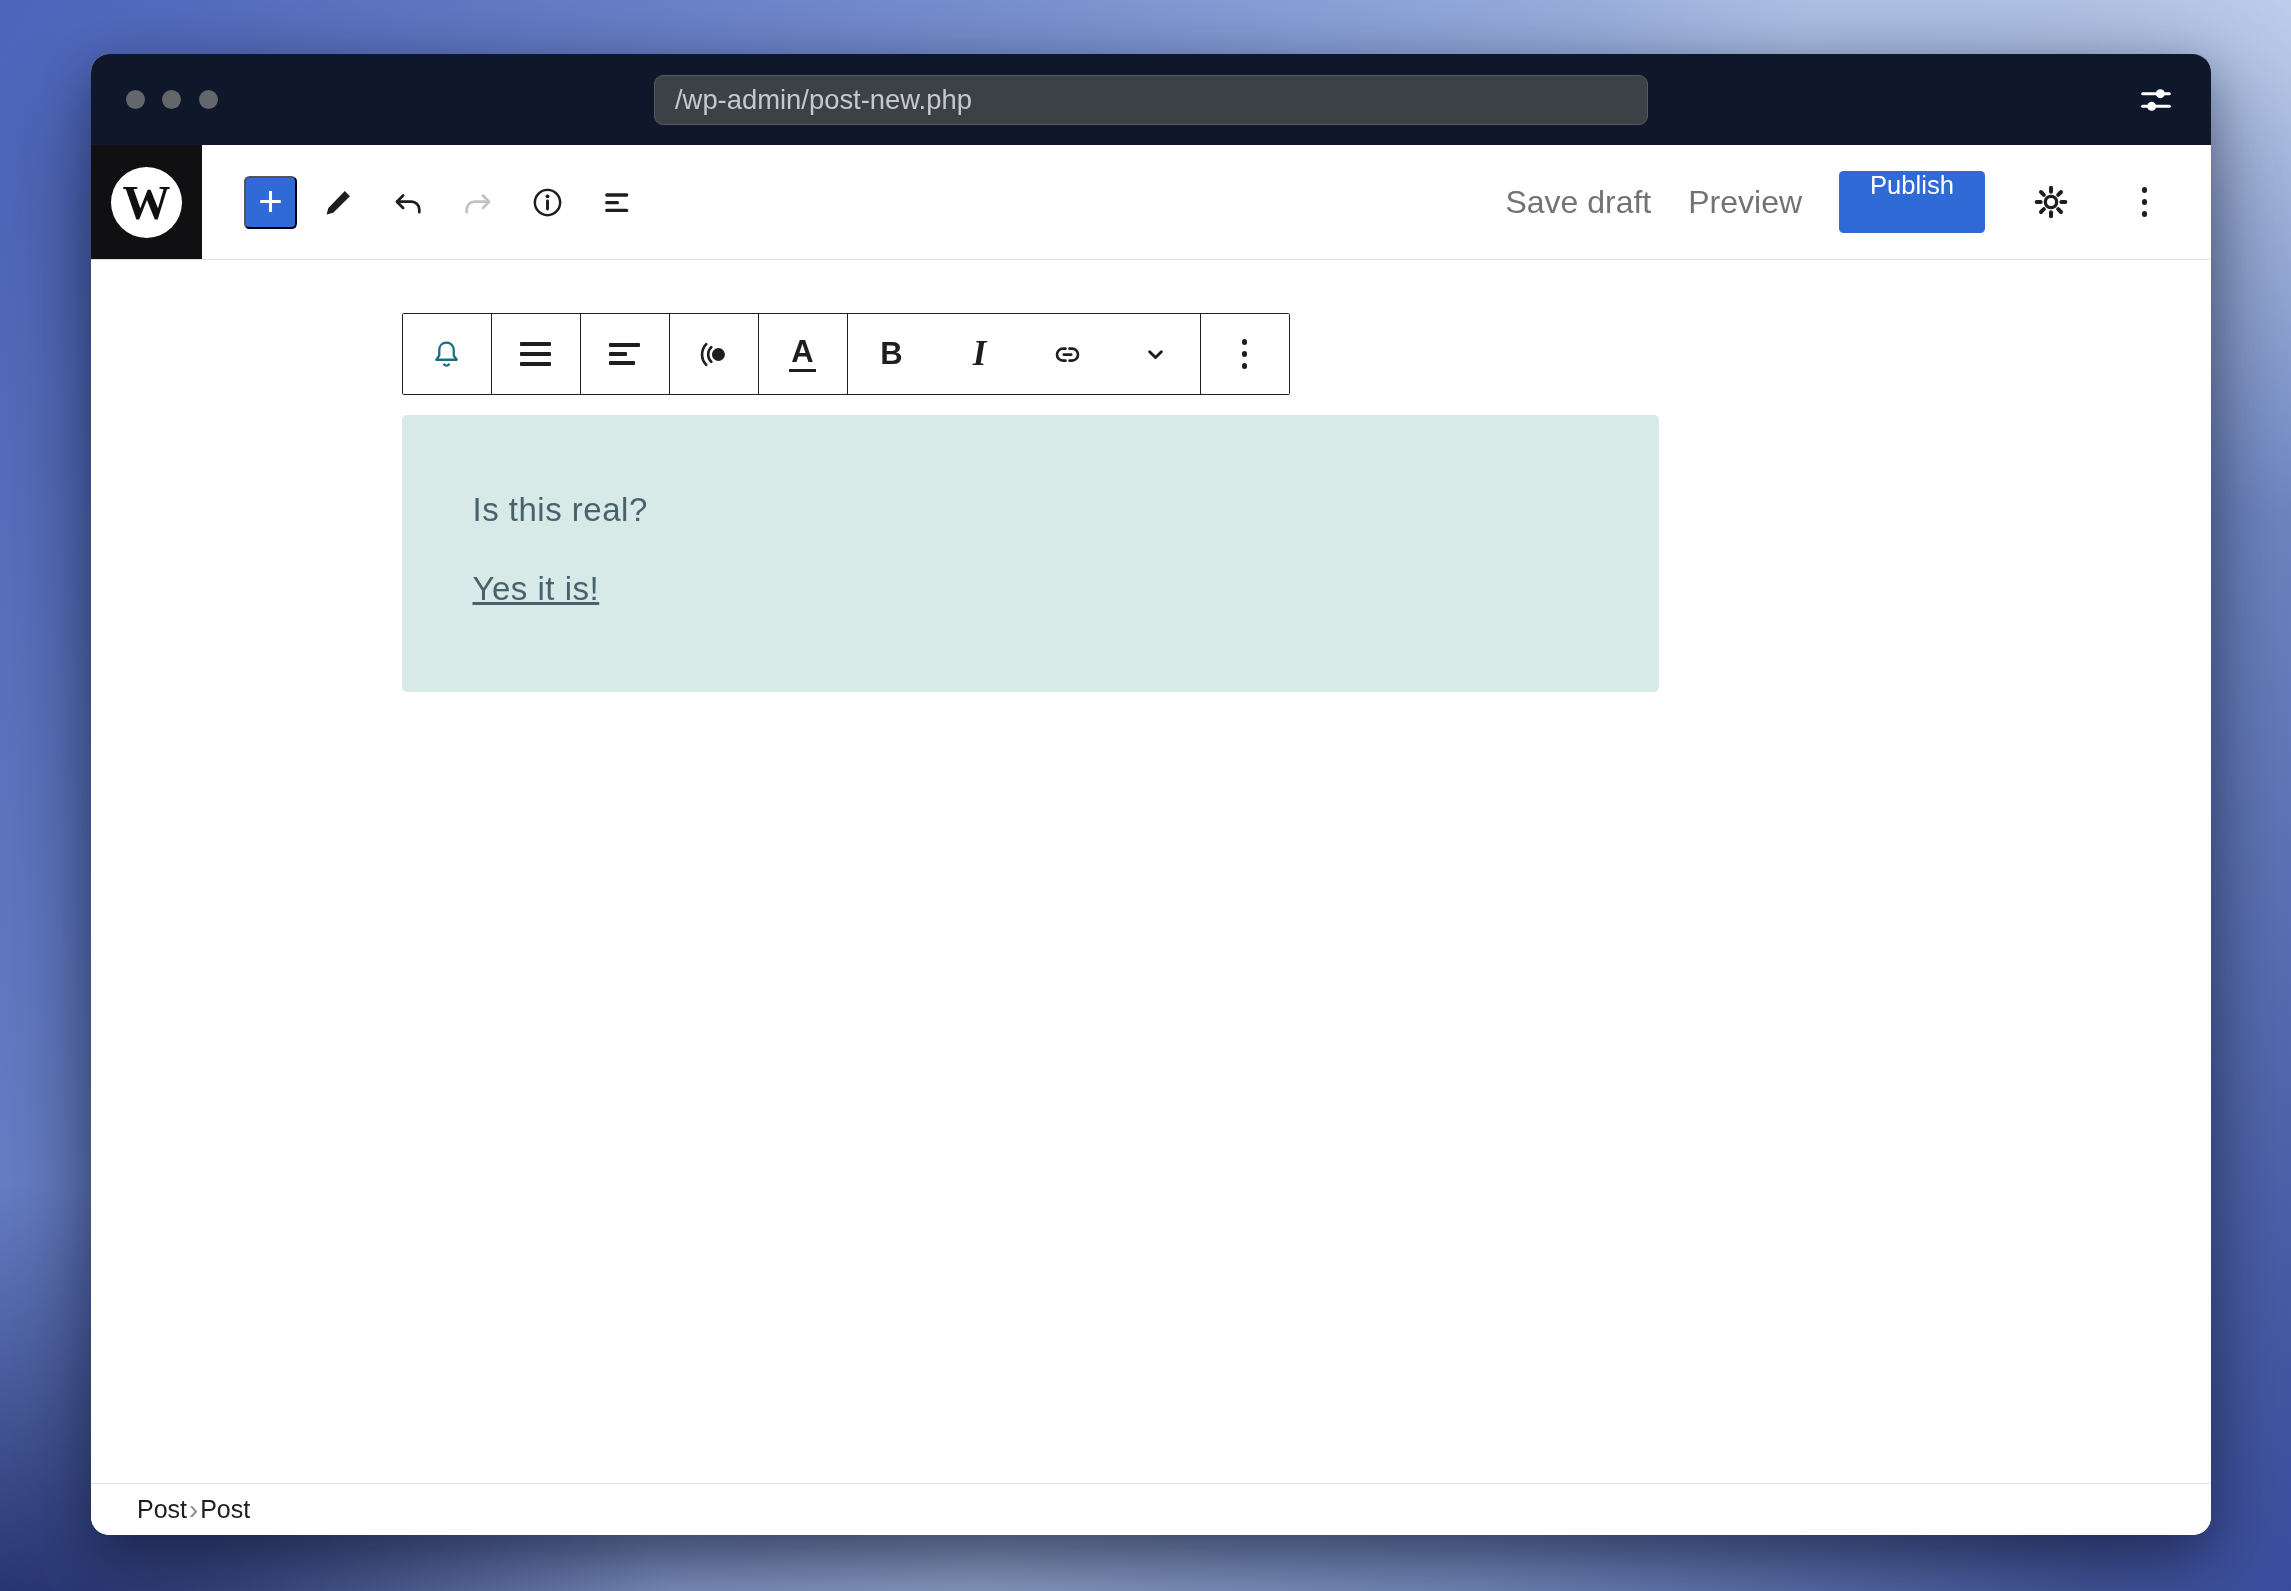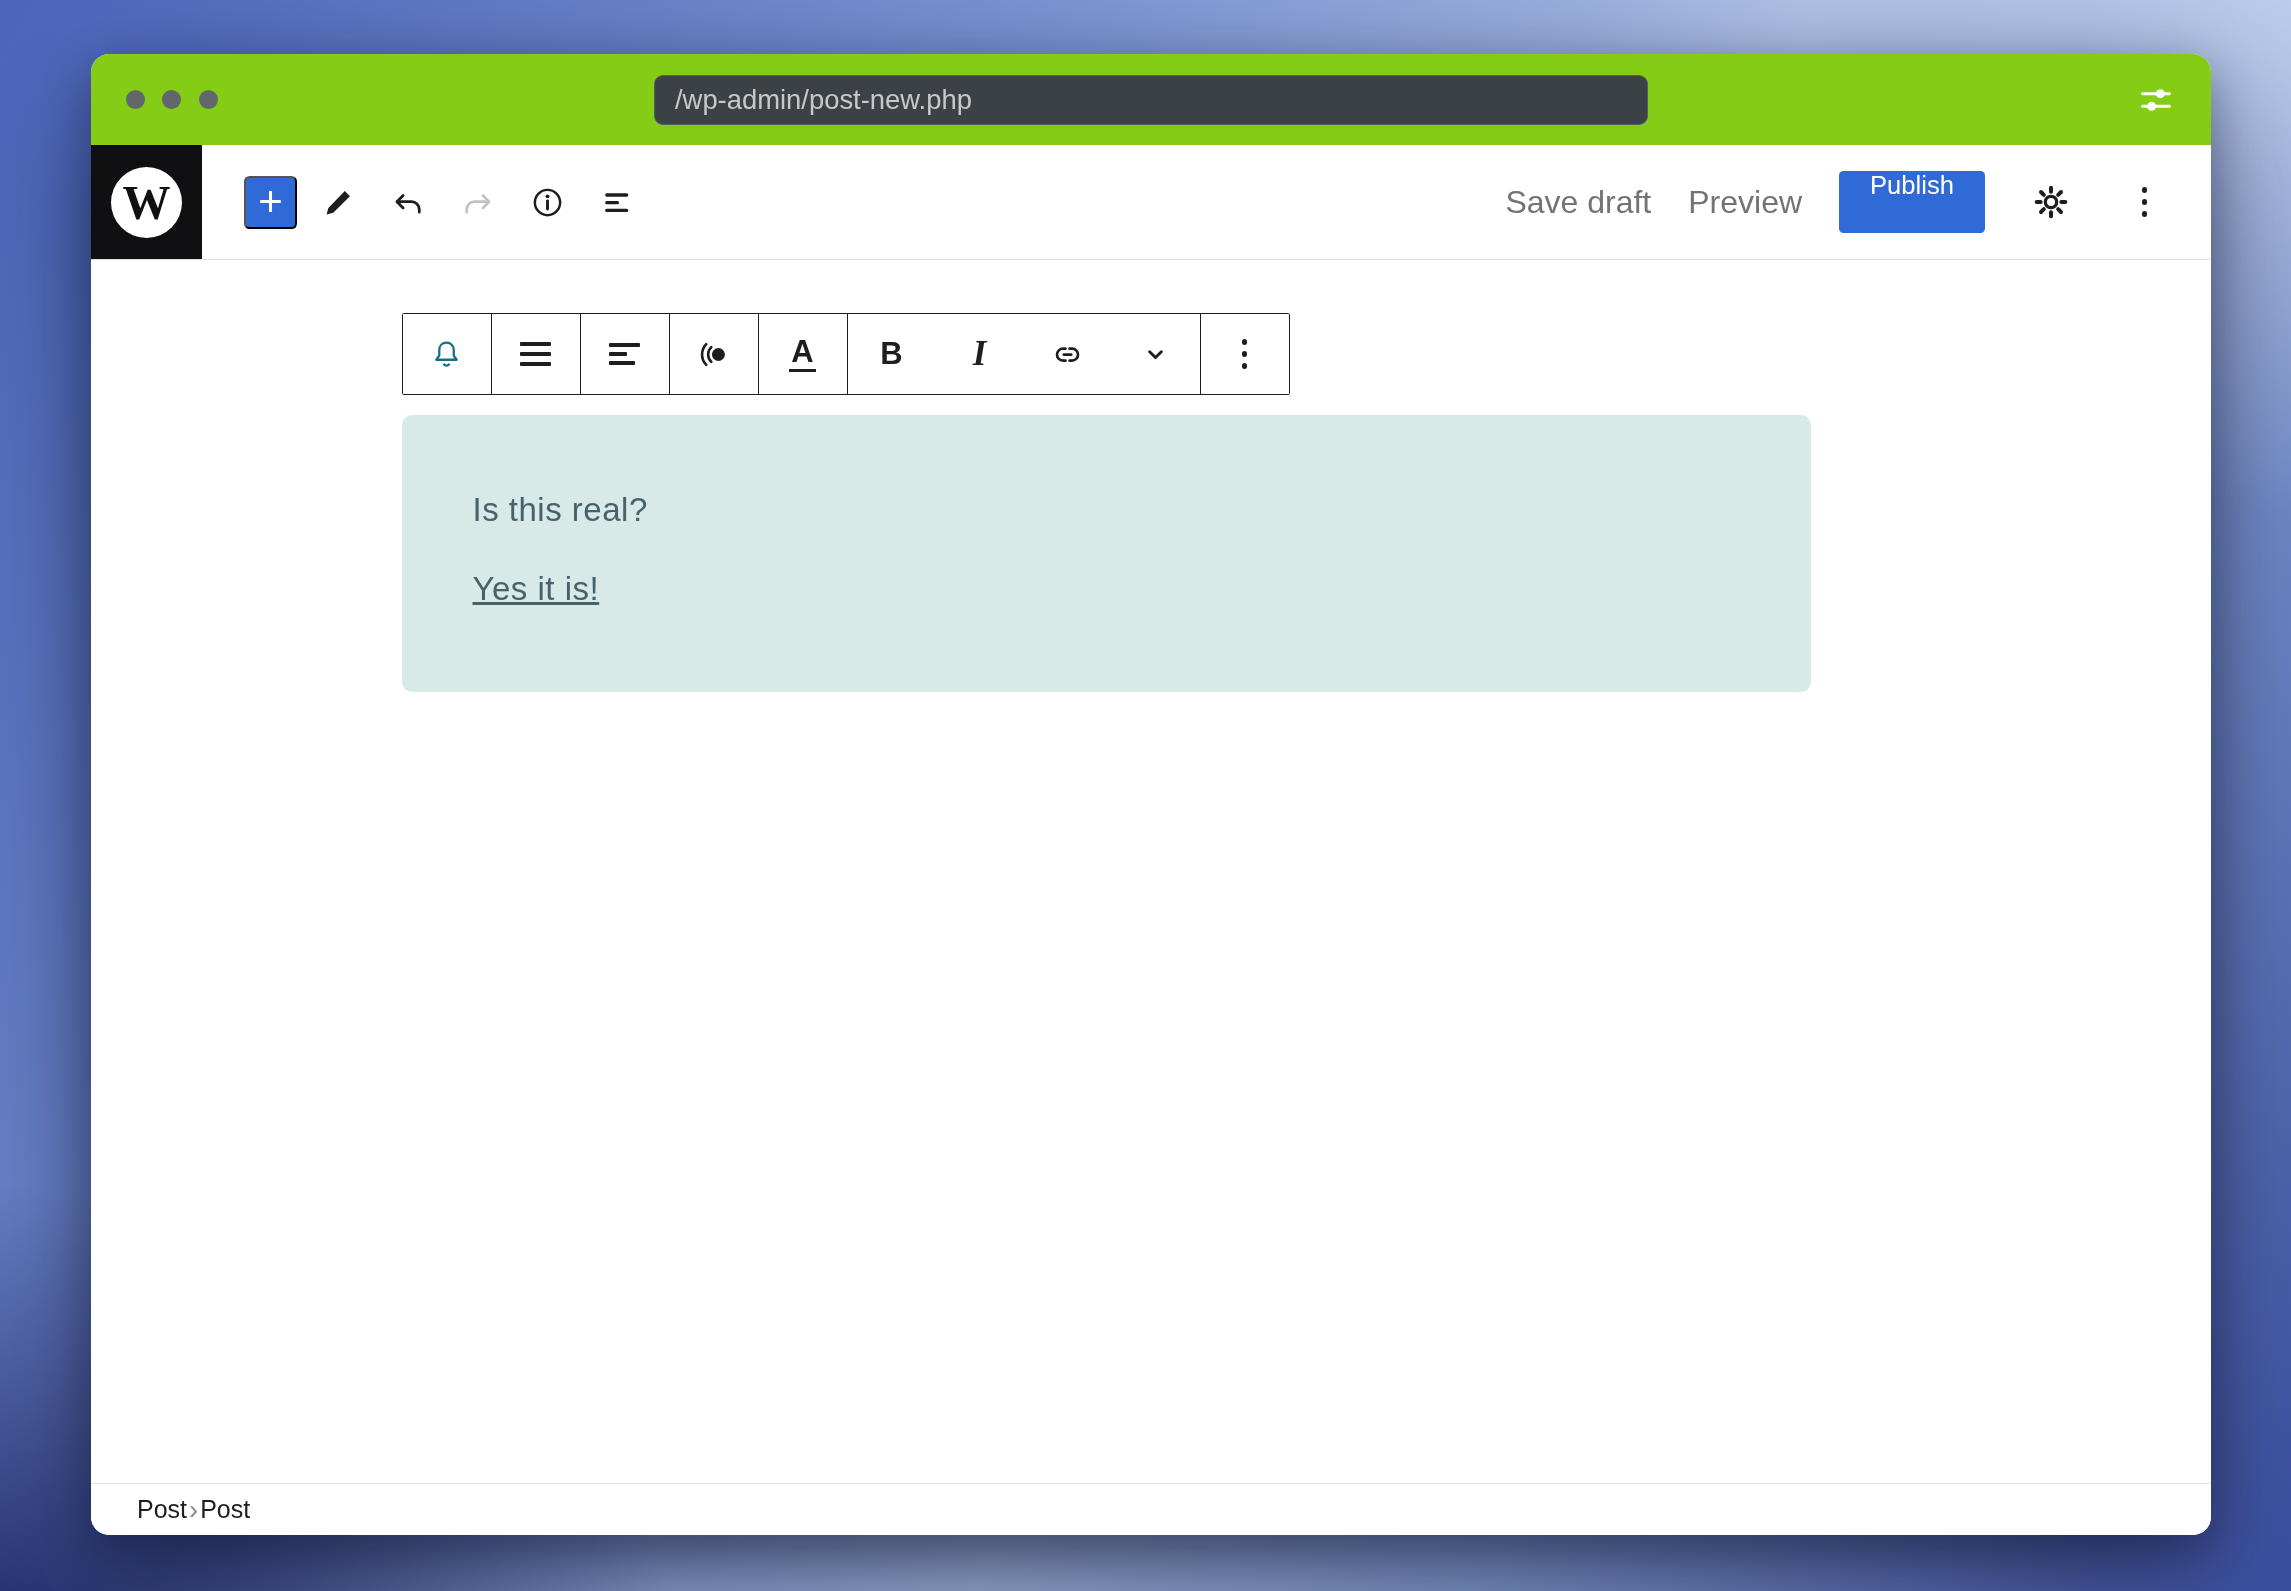--- a/index.html
+++ b/index.html
@@ -7,21 +7,21 @@
   .stage{position:absolute;inset:0;width:2292px;height:1592px;
     background:
       radial-gradient(1188px 868px at -2% 108%, #111b58 0%, rgba(17,27,88,0) 62%),
       radial-gradient(1371px 1005px at 104% -4%, #c6d4ef 0%, rgba(198,212,239,0) 58%),
       linear-gradient(118deg, #4d66bd 0%, #7f97d6 34%, #aabfe7 58%, #8ca6dc 74%, #3c4fa3 100%);}
   .window{position:absolute;left:91px;top:54px;width:2120px;height:1481px;
     border-radius:18.3px;overflow:hidden;background:#ffffff;display:flex;flex-direction:column;
     box-shadow:0 50px 137px rgba(8,13,40,.55), 0 16.4px 46px rgba(8,13,40,.35);}
 
   
-  .titlebar{height:91px;flex:0 0 91px;background:#84cc16;position:relative;
+  .titlebar{height:91px;flex:0 0 91px;background:#0f172a;position:relative;
     display:flex;align-items:center;padding:0 35px;}
   .dots{display:flex;gap:17.4px;}
   .dot{width:19px;height:19px;border-radius:50%;background:#63676b;}
   .urlbar{position:absolute;left:50%;top:21px;transform:translateX(-50%);
     width:994px;height:50px;background:#3c4146;border:0.9px solid #565b60;
     border-radius:9.1px;display:flex;align-items:center;padding:0 20px;box-sizing:border-box;}
   .urlbar span{color:#c6c9cc;font-size:27.4px;white-space:nowrap;}
   .tb-right{position:absolute;right:33px;top:50%;transform:translateY(-50%);
     width:44px;height:44px;display:flex;align-items:center;justify-content:center;color:#fff;}
 
@@ -69,22 +69,22 @@
   .bars i{display:block;height:4.6px;width:31px;background:currentColor;border-radius:0.9px;}
   .alines{display:flex;flex-direction:column;gap:5.5px;align-items:flex-start;}
   .alines i{display:block;height:3.7px;background:currentColor;border-radius:0.9px;}
   .alines i:nth-child(1){width:31px;}
   .alines i:nth-child(2){width:18.3px;}
   .alines i:nth-child(3){width:25.6px;}
   .kebab{display:flex;flex-direction:column;gap:6.4px;}
   .kebab i{width:5.5px;height:5.5px;border-radius:50%;background:currentColor;display:block;}
 
   
-  .alert-block{margin-top:20px;width:1409px;box-sizing:border-box;background:#d8eae8;
-    border-radius:10px;padding:71px 71px 79px 71px;}
+  .alert-block{margin-top:20px;width:1257px;box-sizing:border-box;background:#d8eae8;
+    border-radius:5px;padding:71px 71px 79px 71px;}
   .alert-block p{margin:0;color:#48626c;font-size:33px;line-height:1.45;letter-spacing:0.5px;}
   .alert-block p + p{margin-top:31px;text-decoration:underline;}
 
   
   .crumbbar{height:51px;flex:0 0 51px;background:#fff;border-top:0.9px solid #e3e3e3;
     display:flex;align-items:center;padding-left:46px;gap:2px;font-size:25px;color:#1e1e1e;}
   .crumb-sep{color:#8a8a8a;font-size:27.4px;line-height:1;}
 </style>
 </head>
 <body>

